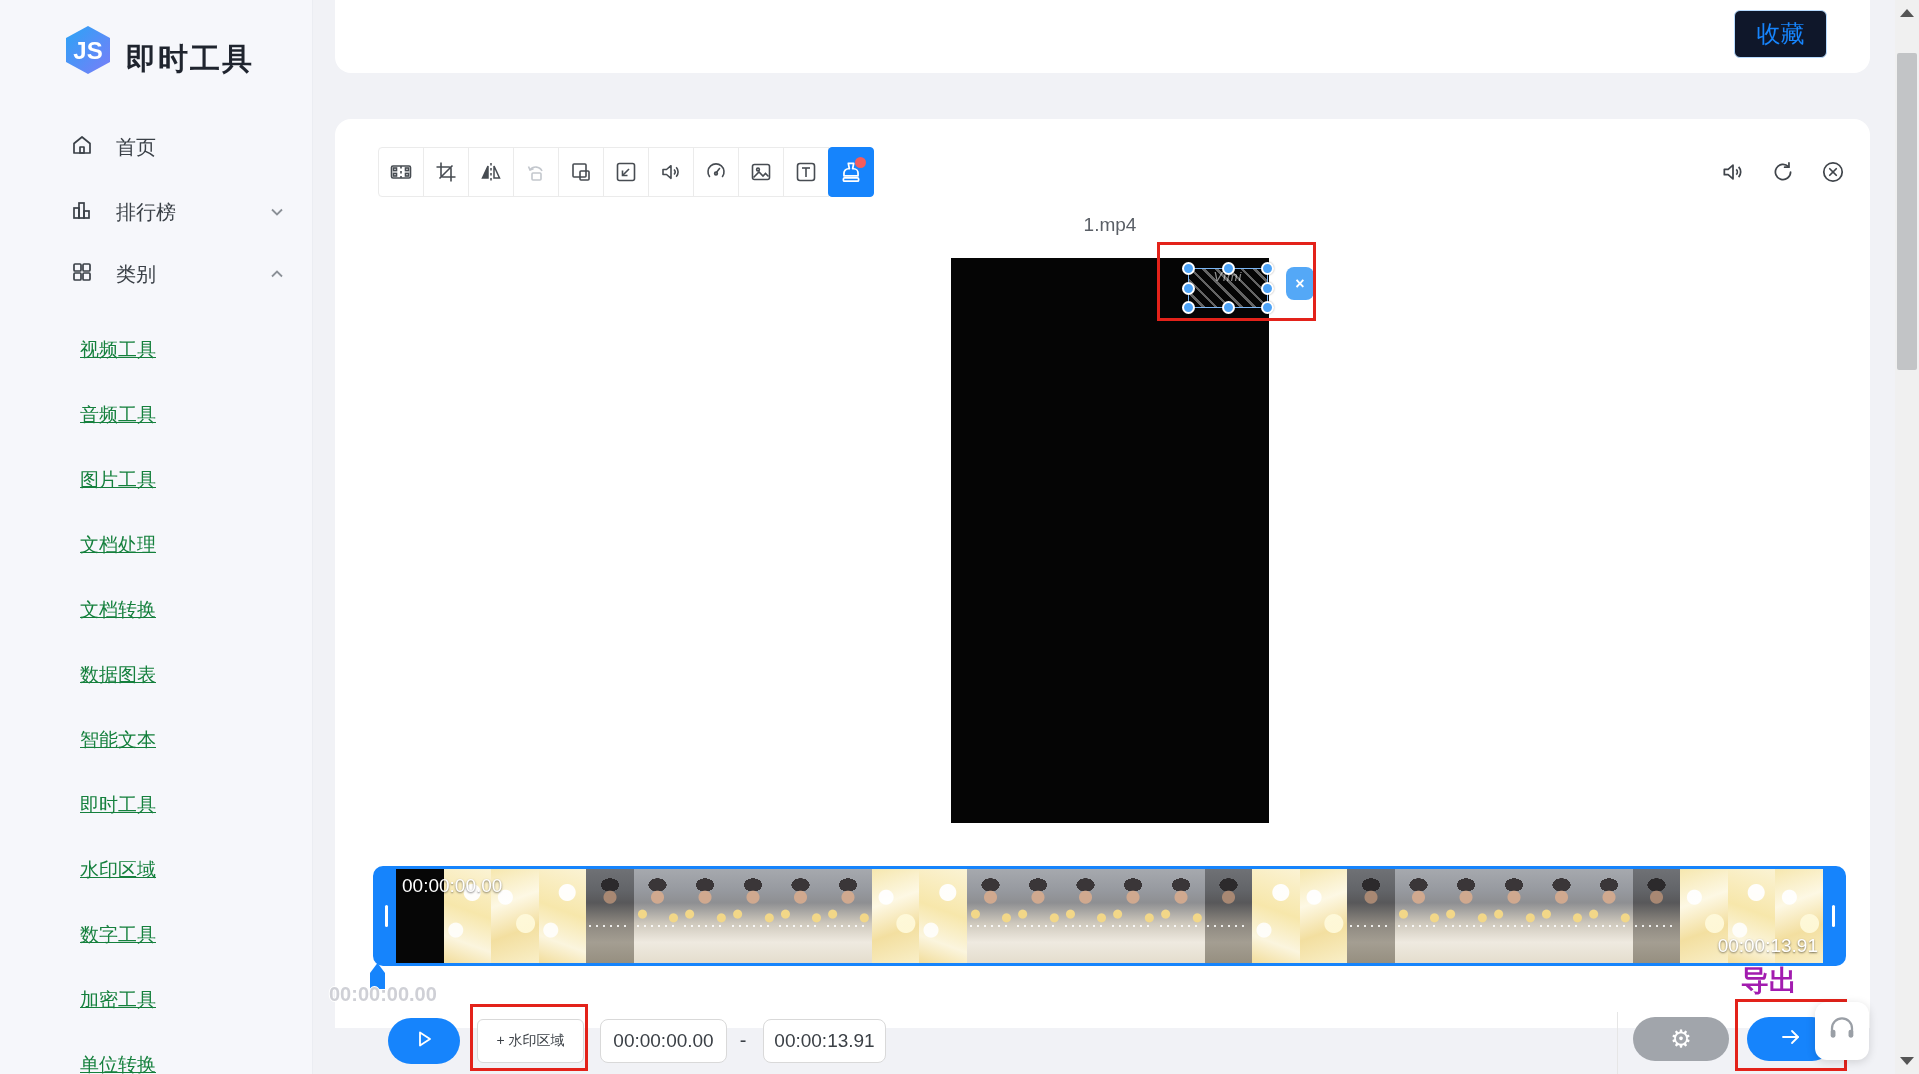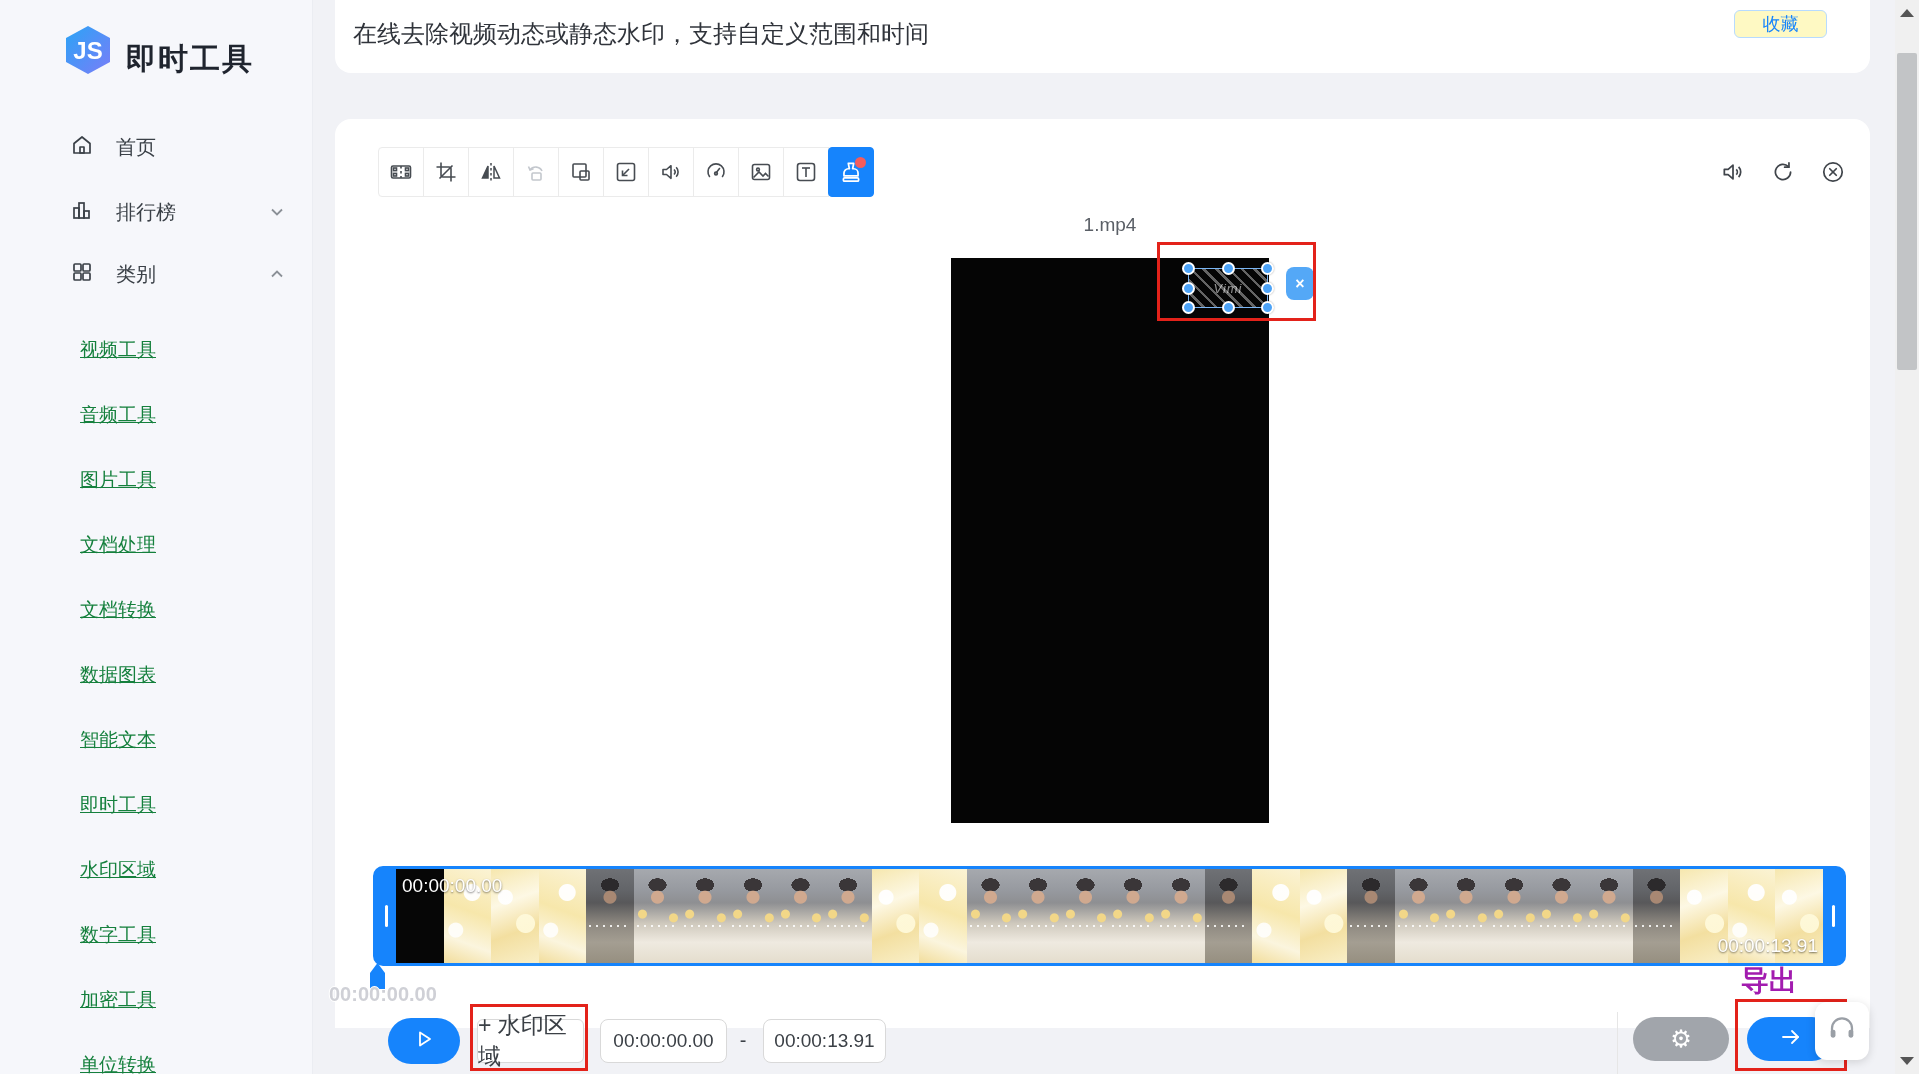--- a/index.html
+++ b/index.html
@@ -13,42 +13,42 @@
   .logo-text { font-size:30px; font-weight:700; color:#1f242e; letter-spacing:2px; }
   .nav-item { position:absolute; left:70px; display:flex; align-items:center; gap:22px; color:#3a4047; font-size:20px; cursor:pointer; }
   .nav-item svg { flex:none; }
   .nav-chevron { position:absolute; left:268px; }
   .cats { position:absolute; left:80px; top:339px; display:flex; flex-direction:column; gap:43px; }
   .cat-item { height:22px; line-height:22px; font-size:19px; color:#15803d; cursor:pointer;text-decoration:underline; }
 
   
   .header-card { position:absolute; left:335px; top:-16px; width:1535px; height:89px; background:#fff; border-radius:16px; }
   .page-title { position:absolute; left:18px; top:34px; font-size:24px; font-weight:500; color:#30343b; }
-  .fav-btn { position:absolute; left:1399px; top:26px; width:93px; height:28px; background:#fef9c3; border:1px solid #b7dbff; border-radius:6px; color:#1684fc; font-size:18px; display:flex; align-items:center; justify-content:center; cursor:pointer; }
+  .fav-btn { position:absolute; left:1399px; top:26px; width:93px; height:48px; background:#0f172a; border:1px solid #b7dbff; border-radius:6px; color:#1684fc; font-size:24px; display:flex; align-items:center; justify-content:center; cursor:pointer; }
 
   .main-card { position:absolute; left:335px; top:119px; width:1535px; height:909px; background:#fff; border-radius:16px 16px 0 0; }
 
   
   .toolbar { position:absolute; left:43px; top:28px; display:flex; }
   .tool-btn { width:46px; height:50px; background:#fff; border:1px solid #ebebeb; margin-left:-1px; display:flex; align-items:center; justify-content:center; cursor:pointer; position:relative; }
   .tool-btn:first-child { margin-left:0; border-radius:4px 0 0 4px; }
   .tool-btn.active { background:#1684fc; border-color:#1684fc; border-radius:4px; z-index:2; }
   .red-dot { position:absolute; right:7px; top:9px; width:11px; height:11px; border-radius:50%; background:#f45c5c; }
   .preview-icons { position:absolute; left:1385px; top:40px; display:flex; gap:24px; align-items:center; }
   .preview-icons > div { cursor:pointer; }
 
   
   .filename { position:absolute; left:640px; top:95px; width:270px; text-align:center; font-size:19px; color:#5a5f66; }
   .video { position:absolute; left:616px; top:139px; width:318px; height:565px; background:#050505; }
 
   
   .wm-select { position:absolute; left:1188px; top:268px; width:80px; height:40px;
     border:1px solid #7ab6f5;
     background:repeating-linear-gradient(45deg, rgba(195,195,195,.5) 0 2.5px, rgba(30,30,30,0) 2.5px 9px);
-    display:flex; align-items:center; justify-content:center; cursor:move; }
+    display:flex; justify-content:center; cursor:move; }
   .wm-label { font-size:13px; font-style:italic; letter-spacing:1px; color:rgba(255,255,255,.55); }
   .handle { position:absolute; width:13px; height:13px; border-radius:50%; background:#4da3f7; border:2px solid #fff; box-shadow:0 0 2px rgba(0,0,0,.35); }
   .h-tl{left:-7px;top:-7px}.h-tc{left:33px;top:-7px}.h-tr{right:-7px;top:-7px}
   .h-ml{left:-7px;top:13px}.h-mr{right:-7px;top:13px}
   .h-bl{left:-7px;bottom:-7px}.h-bc{left:33px;bottom:-7px}.h-br{right:-7px;bottom:-7px}
   .wm-close { position:absolute; left:1286px; top:267px; width:28px; height:33px; background:#54a8f7; border-radius:8px; color:#fff; font-size:16px; font-weight:700; display:flex; align-items:center; justify-content:center; cursor:pointer; }
 
   .annot { position:absolute; border:3px solid #e3221a; pointer-events:none; }
   .annot-wm { left:1157px; top:242px; width:159px; height:79px; z-index:5; }
   .annot-region-btn { left:470px; top:1004px; width:118px; height:67px; z-index:5; }
@@ -84,21 +84,21 @@
      linear-gradient(180deg,#6f7175 0%,#636569 22%,#58585a 36%,#8d8880 58%,#a49e92 78%,#968f80 100%); }
   .tl-time { position:absolute; color:#fff; font-size:19px; text-shadow:0 1px 2px rgba(0,0,0,.55); z-index:3; }
   .tl-time.start { left:26px; top:6px; }
   .tl-time.end { right:25px; bottom:6px; }
 
   .playhead { position:absolute; left:35px; top:844px; width:15px; height:26px; background:#1684fc; clip-path:polygon(50% 0,100% 38%,100% 100%,0 100%,0 38%); cursor:ew-resize; }
   .playhead-label { position:absolute; left:-6px; top:864px; font-size:20px; font-weight:700; color:#cfd0d6; text-shadow:0 1px 0 #fff,0 -1px 0 #fff,1px 0 0 #fff,-1px 0 0 #fff; }
 
   
   .play-btn { position:absolute; left:53px; top:899px; width:72px; height:46px; border-radius:23px; background:#1684fc; display:flex; align-items:center; justify-content:center; cursor:pointer; }
-  .region-btn { position:absolute; left:142px; top:900px; width:107px; height:44px; background:#fff; border:1px solid #d9d9d9; border-radius:6px; font-size:23px; color:#3b4046; display:flex; align-items:center; justify-content:center; gap:6px; cursor:pointer; }
+  .region-btn { position:absolute; left:142px; top:900px; width:107px; height:44px; background:#fff; border:1px solid #d9d9d9; border-radius:6px; font-size:14px; color:#3b4046; display:flex; align-items:center; justify-content:center; gap:6px; cursor:pointer; }
   .time-field { position:absolute; top:900px; height:44px; background:#fff; border:1px solid #d9d9d9; border-radius:8px; font-size:19px; color:#3b4046; display:flex; align-items:center; justify-content:center; cursor:text; }
   .tf-from { left:265px; width:127px; }
   .tf-to { left:428px; width:123px; }
   .time-dash { position:absolute; left:398px; top:910px; width:20px; text-align:center; font-size:20px; color:#3b4046; }
   .ctrl-divider { position:absolute; left:1282px; top:893px; width:1px; height:62px; background:#e6e6e6; }
   .gear-btn { position:absolute; left:1298px; top:898px; width:96px; height:44px; border-radius:22px; background:#a1a5ab; color:#fff; display:flex; align-items:center; justify-content:center; font-size:24px; cursor:pointer; }
   .export-btn { position:absolute; left:1412px; top:898px; width:87px; height:44px; border-radius:22px; background:#1684fc; display:flex; align-items:center; justify-content:center; cursor:pointer; }
 
   .support-fab { position:absolute; left:1815px; top:1002px; width:54px; height:58px; background:#fff; border-radius:12px; box-shadow:0 2px 10px rgba(0,0,0,.14); display:flex; align-items:center; justify-content:center; z-index:6; cursor:pointer; }
 
@@ -186,21 +186,20 @@
       <div class="cat-item">智能文本</div>
       <div class="cat-item">即时工具</div>
       <div class="cat-item">水印区域</div>
       <div class="cat-item">数字工具</div>
       <div class="cat-item">加密工具</div>
       <div class="cat-item">单位转换</div>
     </div>
   </div>
 
   <div class="header-card">
-    <div class="page-title">在线去除视频动态或静态水印，支持自定义范围和时间</div>
     <div class="fav-btn">收藏</div>
   </div>
 
   <div class="main-card">
 
     <div class="toolbar">
       <div class="tool-btn">
         <svg width="24" height="24" viewBox="0 0 24 24" fill="none" stroke="#474c52" stroke-width="1.6">
           <rect x="2.5" y="6" width="19" height="12" rx="1.5"></rect>
           <line x1="12" y1="6" x2="12" y2="18" stroke-dasharray="2.5 2.5"></line>

